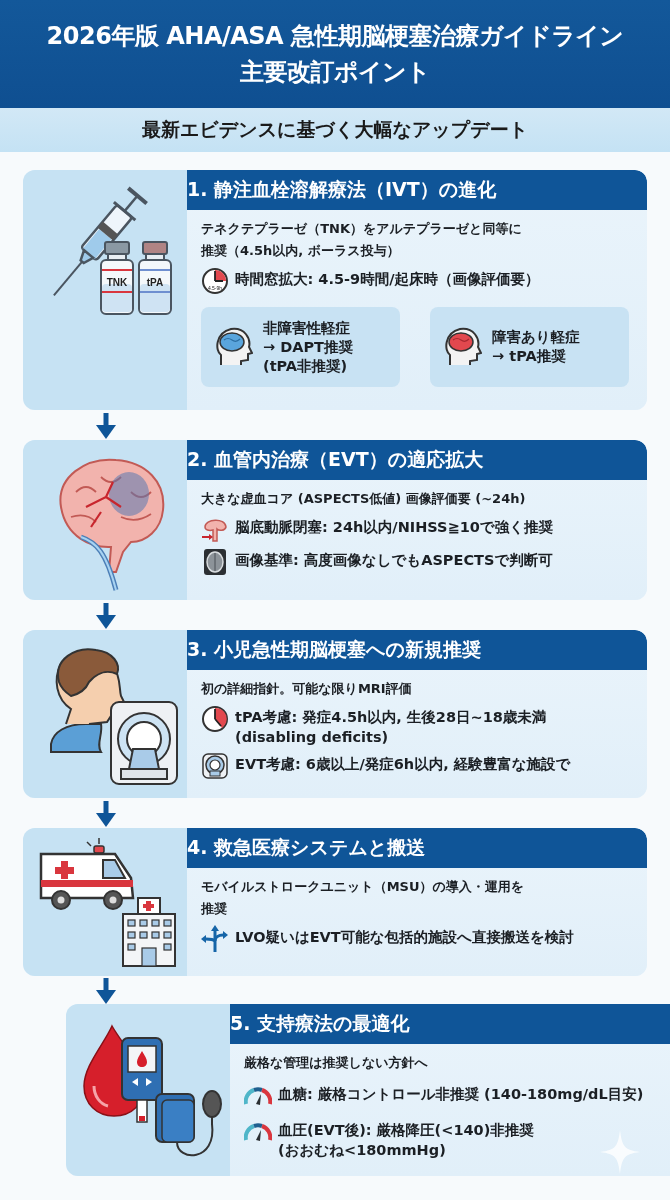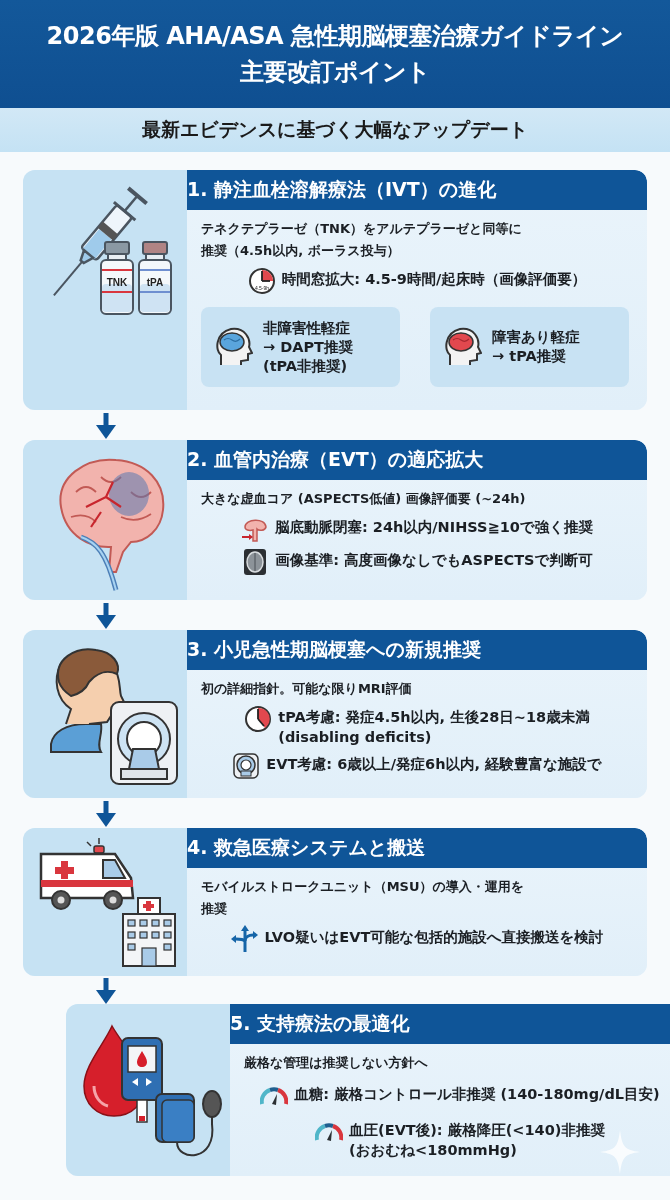--- a/index.html
+++ b/index.html
@@ -37,21 +37,21 @@
     background: linear-gradient(180deg, #eaf4fb 0%, #e1eff9 100%);
   }
   .card-header {
     height: 40px; background: #0f5598;
     color: #fff; font-size: 19px; font-weight: bold;
     display: flex; align-items: center; 
     border-top-right-radius: 12px;
   }
   .card-body { padding: 8px 14px 0 14px; }
   .lead { font-size: 13px; font-weight: bold; line-height: 22px; color: #1b1f24; }
-  .row { display: flex; align-items: flex-start; margin-top: 7px; justify-content: center; }
+  .row { display: flex; align-items: flex-start; margin-top: 7px; }
   .row .ic { width: 28px; height: 28px; flex: 0 0 28px; margin-right: 6px; margin-top: -2px; }
   .row .txt { font-size: 14.5px; font-weight: bold; line-height: 20px; color: #1b1f24; }
   .subboxes { display: flex; gap: 30px; margin-top: 12px; }
   .subbox {
     width: 199px; height: 80px; background: #c8e2f3; border-radius: 8px;
     display: flex; align-items: center; padding-left: 12px;
   }
   .subbox .ic { width: 40px; height: 44px; margin-right: 10px; flex: 0 0 40px; }
   .subbox .txt { font-size: 14.5px; font-weight: bold; line-height: 19px; color: #1b1f24; }
   .arrow { position: absolute; left: 96px; width: 20px; height: 26px; }

